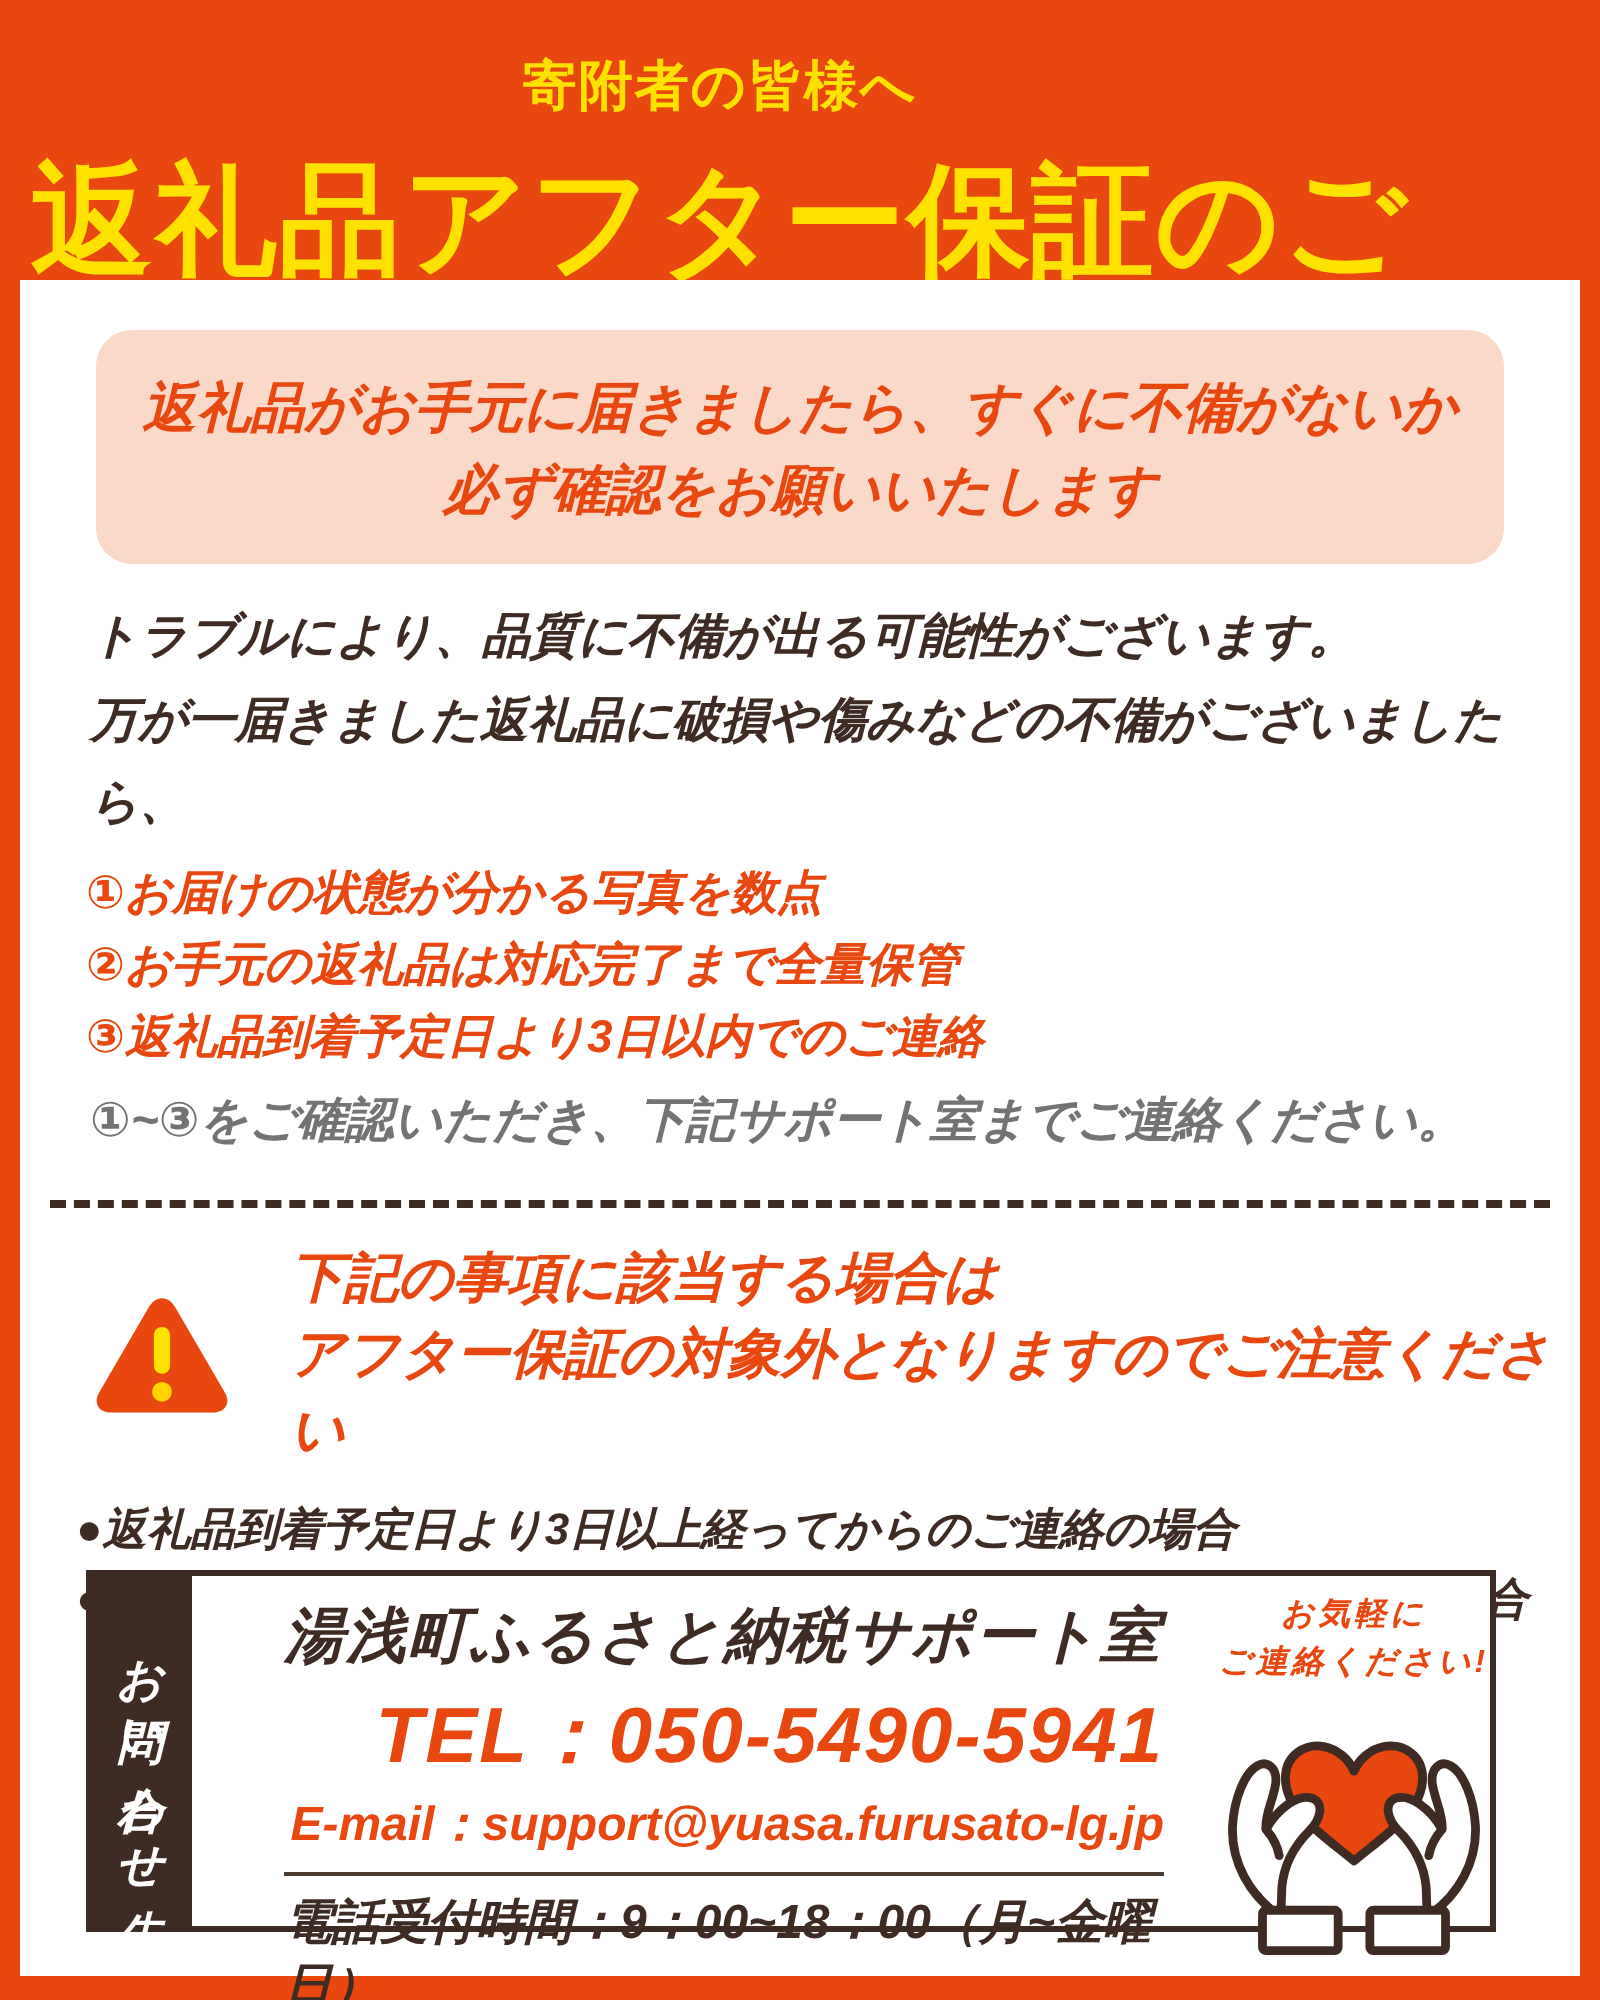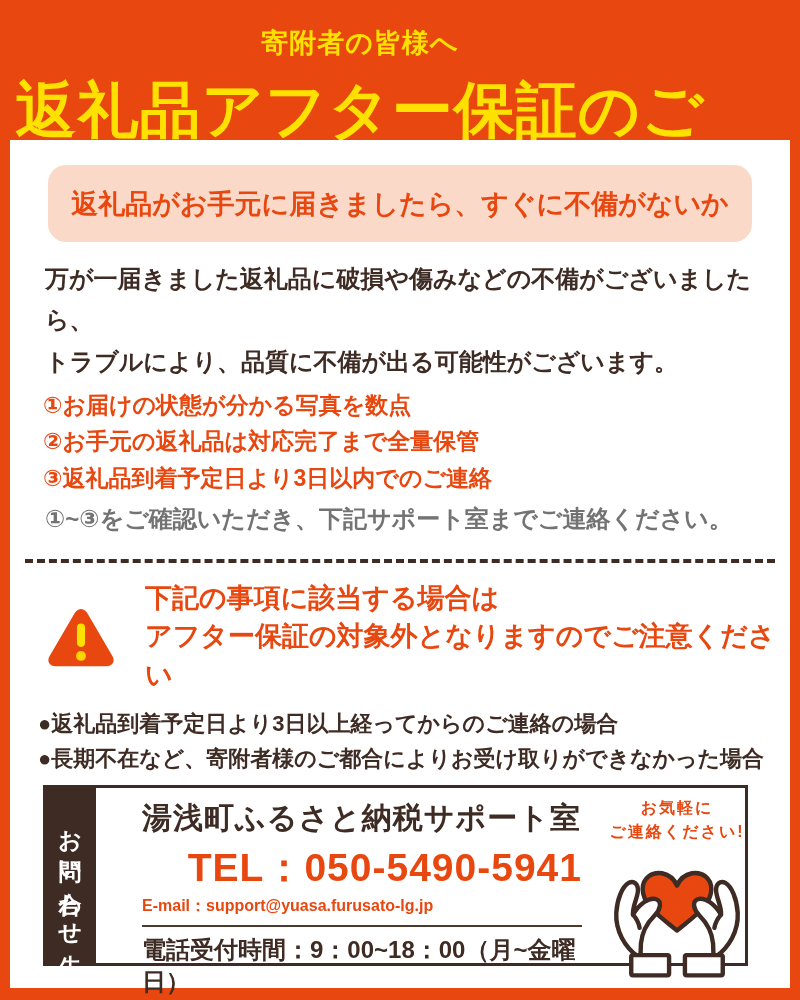--- a/index.html
+++ b/index.html
@@ -14,20 +14,21 @@
   .header-subtitle {
     margin-top:25px; color:#FFE100; font-size:27px; font-weight:bold; letter-spacing:1px;
   }
   .header-title {
     margin-top:9px; color:#FFE100; font-size:61px; font-weight:bold; letter-spacing:1px;
   }
   
   .white-area {
     position:absolute; left:10px; right:10px; top:140px; bottom:12px;
     background:#ffffff;
+    font-style:italic;
   }
   .notice-box {
     margin:25px 38px 0 38px; background:#FBD9C8; border-radius:18px;
     padding:19px 8px 17px 8px; text-align:center;
     color:#E8470F; font-weight:bold; font-size:27px; line-height:1.5;
   }
   .body-text {
     margin:16px 0 0 35px; color:#3E2B23; font-size:24px; font-weight:bold; line-height:1.73;
   }
   .steps {
@@ -54,21 +55,21 @@
   }
   .contact-sidebar {
     width:50px; background:#3E2B23; color:#ffffff;
     display:flex; align-items:center; justify-content:center;
     writing-mode:vertical-rl; text-orientation:upright;
     font-size:23px; font-weight:bold; letter-spacing:3px;
   }
   .contact-main { flex:1 1 auto; padding:10px 0 0 46px; }
   .contact-org { color:#3E2B23; font-size:30px; font-weight:bold; letter-spacing:1px; }
   .contact-tel { margin-top:2px; color:#E8470F; font-size:39px; font-weight:bold; letter-spacing:1px;text-align:right; }
-  .contact-email { margin-top:1px; color:#E8470F; font-size:16px; font-weight:bold; }
+  .contact-email { margin-top:1px; color:#E8470F; font-size:24px; font-weight:bold;text-align:right; }
   .contact-separator { width:440px; border:none; border-top:2px solid #4A3B2E; margin:8px 0 7px 0; }
   .contact-hours { color:#3E2B23; font-size:24px; font-weight:bold; }
   .contact-illustration {
     flex:0 0 190px; padding-top:8px; text-align:center;
   }
   .illustration-caption { color:#E8470F; font-size:16px; font-weight:bold; line-height:1.5; letter-spacing:2px; }
   .hands-svg { width:182px; height:132px; margin-top:2px; }
 </style>
 </head>
 <body>
@@ -77,25 +78,26 @@
 
   <div class="header">
     <div class="header-subtitle">寄附者の皆様へ</div>
     <div class="header-title">返礼品アフター保証のご案内</div>
   </div>
 
   <div class="white-area">
 
     <div class="notice-box">
       <div>返礼品がお手元に届きましたら、すぐに不備がないか</div>
+      <div>必ず確認をお願いいたします</div>
     </div>
 
     <div class="body-text">
+      <div>トラブルにより、品質に不備が出る可能性がございます。</div>
       <div>万が一届きました返礼品に破損や傷みなどの不備がございましたら、</div>
-      <div>トラブルにより、品質に不備が出る可能性がございます。</div>
     </div>
 
     <ul class="steps">
       <li>①お届けの状態が分かる写真を数点</li>
       <li>②お手元の返礼品は対応完了まで全量保管</li>
       <li>③返礼品到着予定日より3日以内でのご連絡</li>
     </ul>
 
     <div class="note-line">①~③をご確認いただき、下記サポート室までご連絡ください。</div>
 

